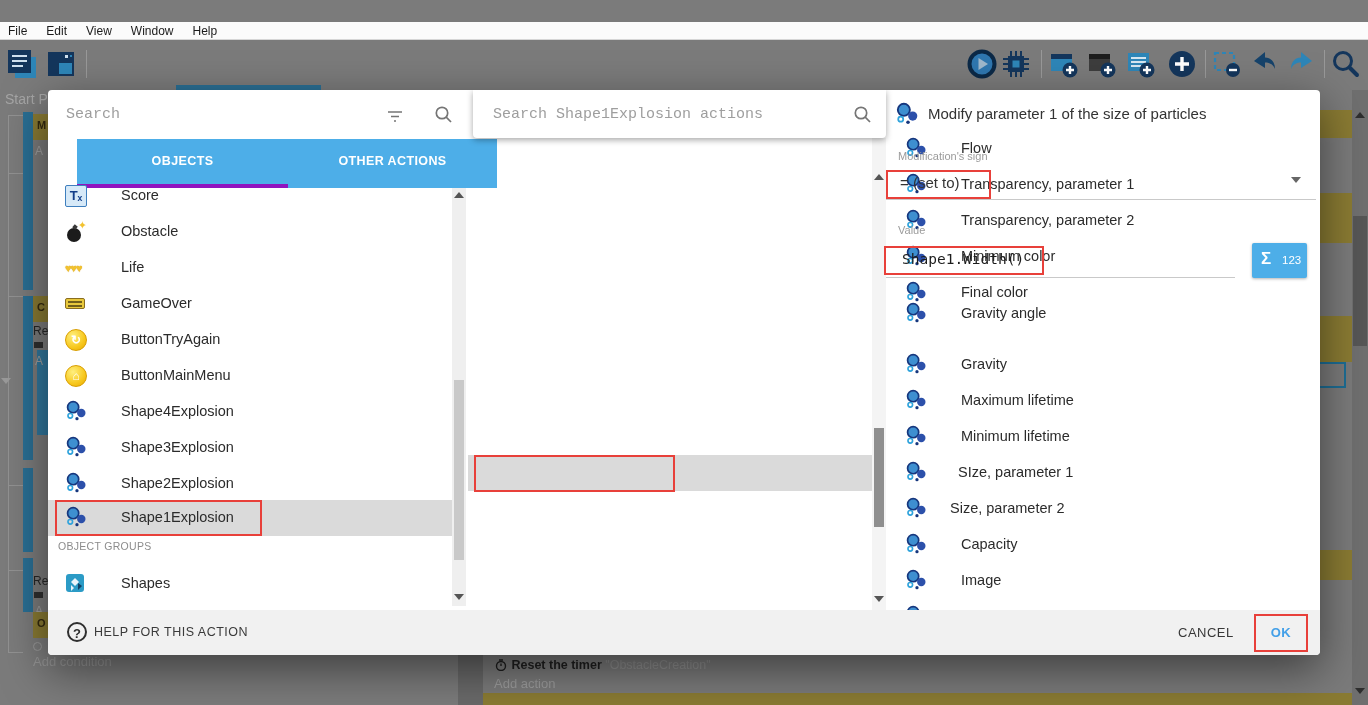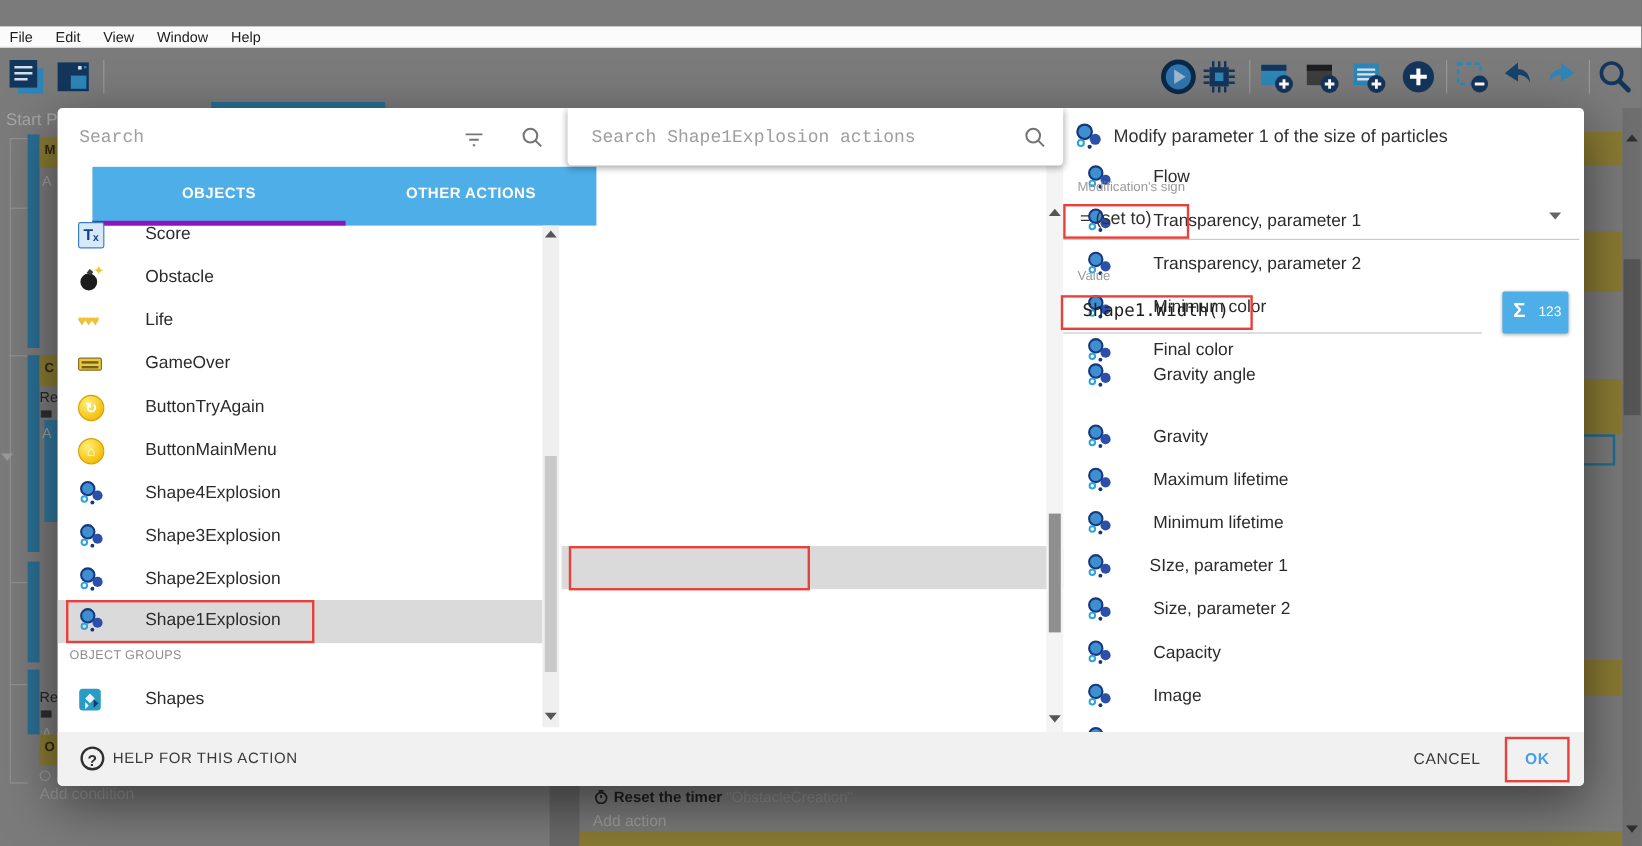--- a/index.html
+++ b/index.html
@@ -365,21 +365,21 @@
       <div class="mrow selrow" style="left:420px;top:365px;width:418px">
         <svg class="picon micon" viewBox="0 0 24 24">
             <use href="#pglyph"></use>
           </svg>
         <span class="rowlabel" style="left:490px">SIze, parameter 1</span>
       </div>
       <div class="mrow" style="left:420px;top:401px;width:418px">
         <svg class="picon micon" viewBox="0 0 24 24">
             <use href="#pglyph"></use>
           </svg>
-        <span class="rowlabel" style="left:493px">Size, parameter 2</span>
+        <span class="rowlabel" style="left:482px">Size, parameter 2</span>
       </div>
       <div class="mrow" style="left:420px;top:437px;width:418px">
         <svg class="picon micon" viewBox="0 0 24 24">
             <use href="#pglyph"></use>
           </svg>
         <span class="rowlabel" style="left:493px">Capacity</span>
       </div>
       <div class="mrow" style="left:420px;top:473px;width:418px">
         <svg class="picon micon" viewBox="0 0 24 24">
             <use href="#pglyph"></use>

